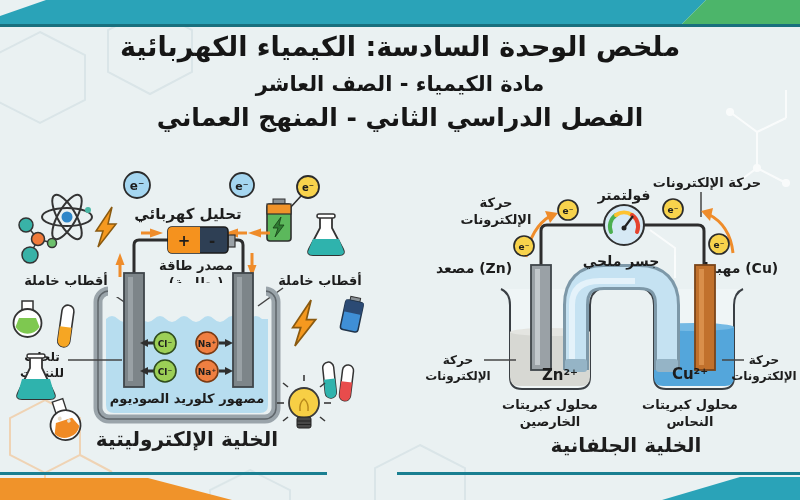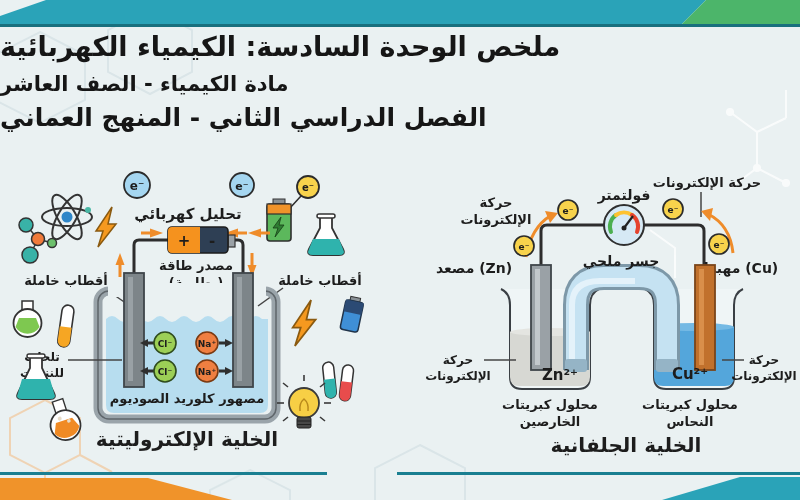--- a/index.html
+++ b/index.html
@@ -3,21 +3,21 @@
 <meta charset="utf-8">
 <style>
   html,body{margin:0;padding:0;}
   .canvas{
     position:relative;width:800px;height:500px;overflow:hidden;
     background:#eaf1f2;
     font-family:"DejaVu Sans","Liberation Sans",sans-serif;
   }
   .bg-layer{position:absolute;inset:0;}
   .title-block{
-    position:absolute;top:28px;left:0;width:800px;text-align:left;
+    position:absolute;top:28px;left:0;width:800px;text-align:center;
     direction:rtl;color:#161616;z-index:3;
   }
   .title-line1{font-size:27px;font-weight:700;line-height:38px;}
   .title-line2{font-size:21px;font-weight:700;line-height:36px;}
   .title-line3{font-size:25px;font-weight:700;line-height:32px;}
   .diagram{position:absolute;top:165px;width:400px;height:300px;z-index:2;}
   #left-diagram{left:0;}
   #right-diagram{left:400px;}
   text{fill:#1d1d1d;font-weight:700;font-family:"DejaVu Sans","Liberation Sans",sans-serif;}
 </style>

